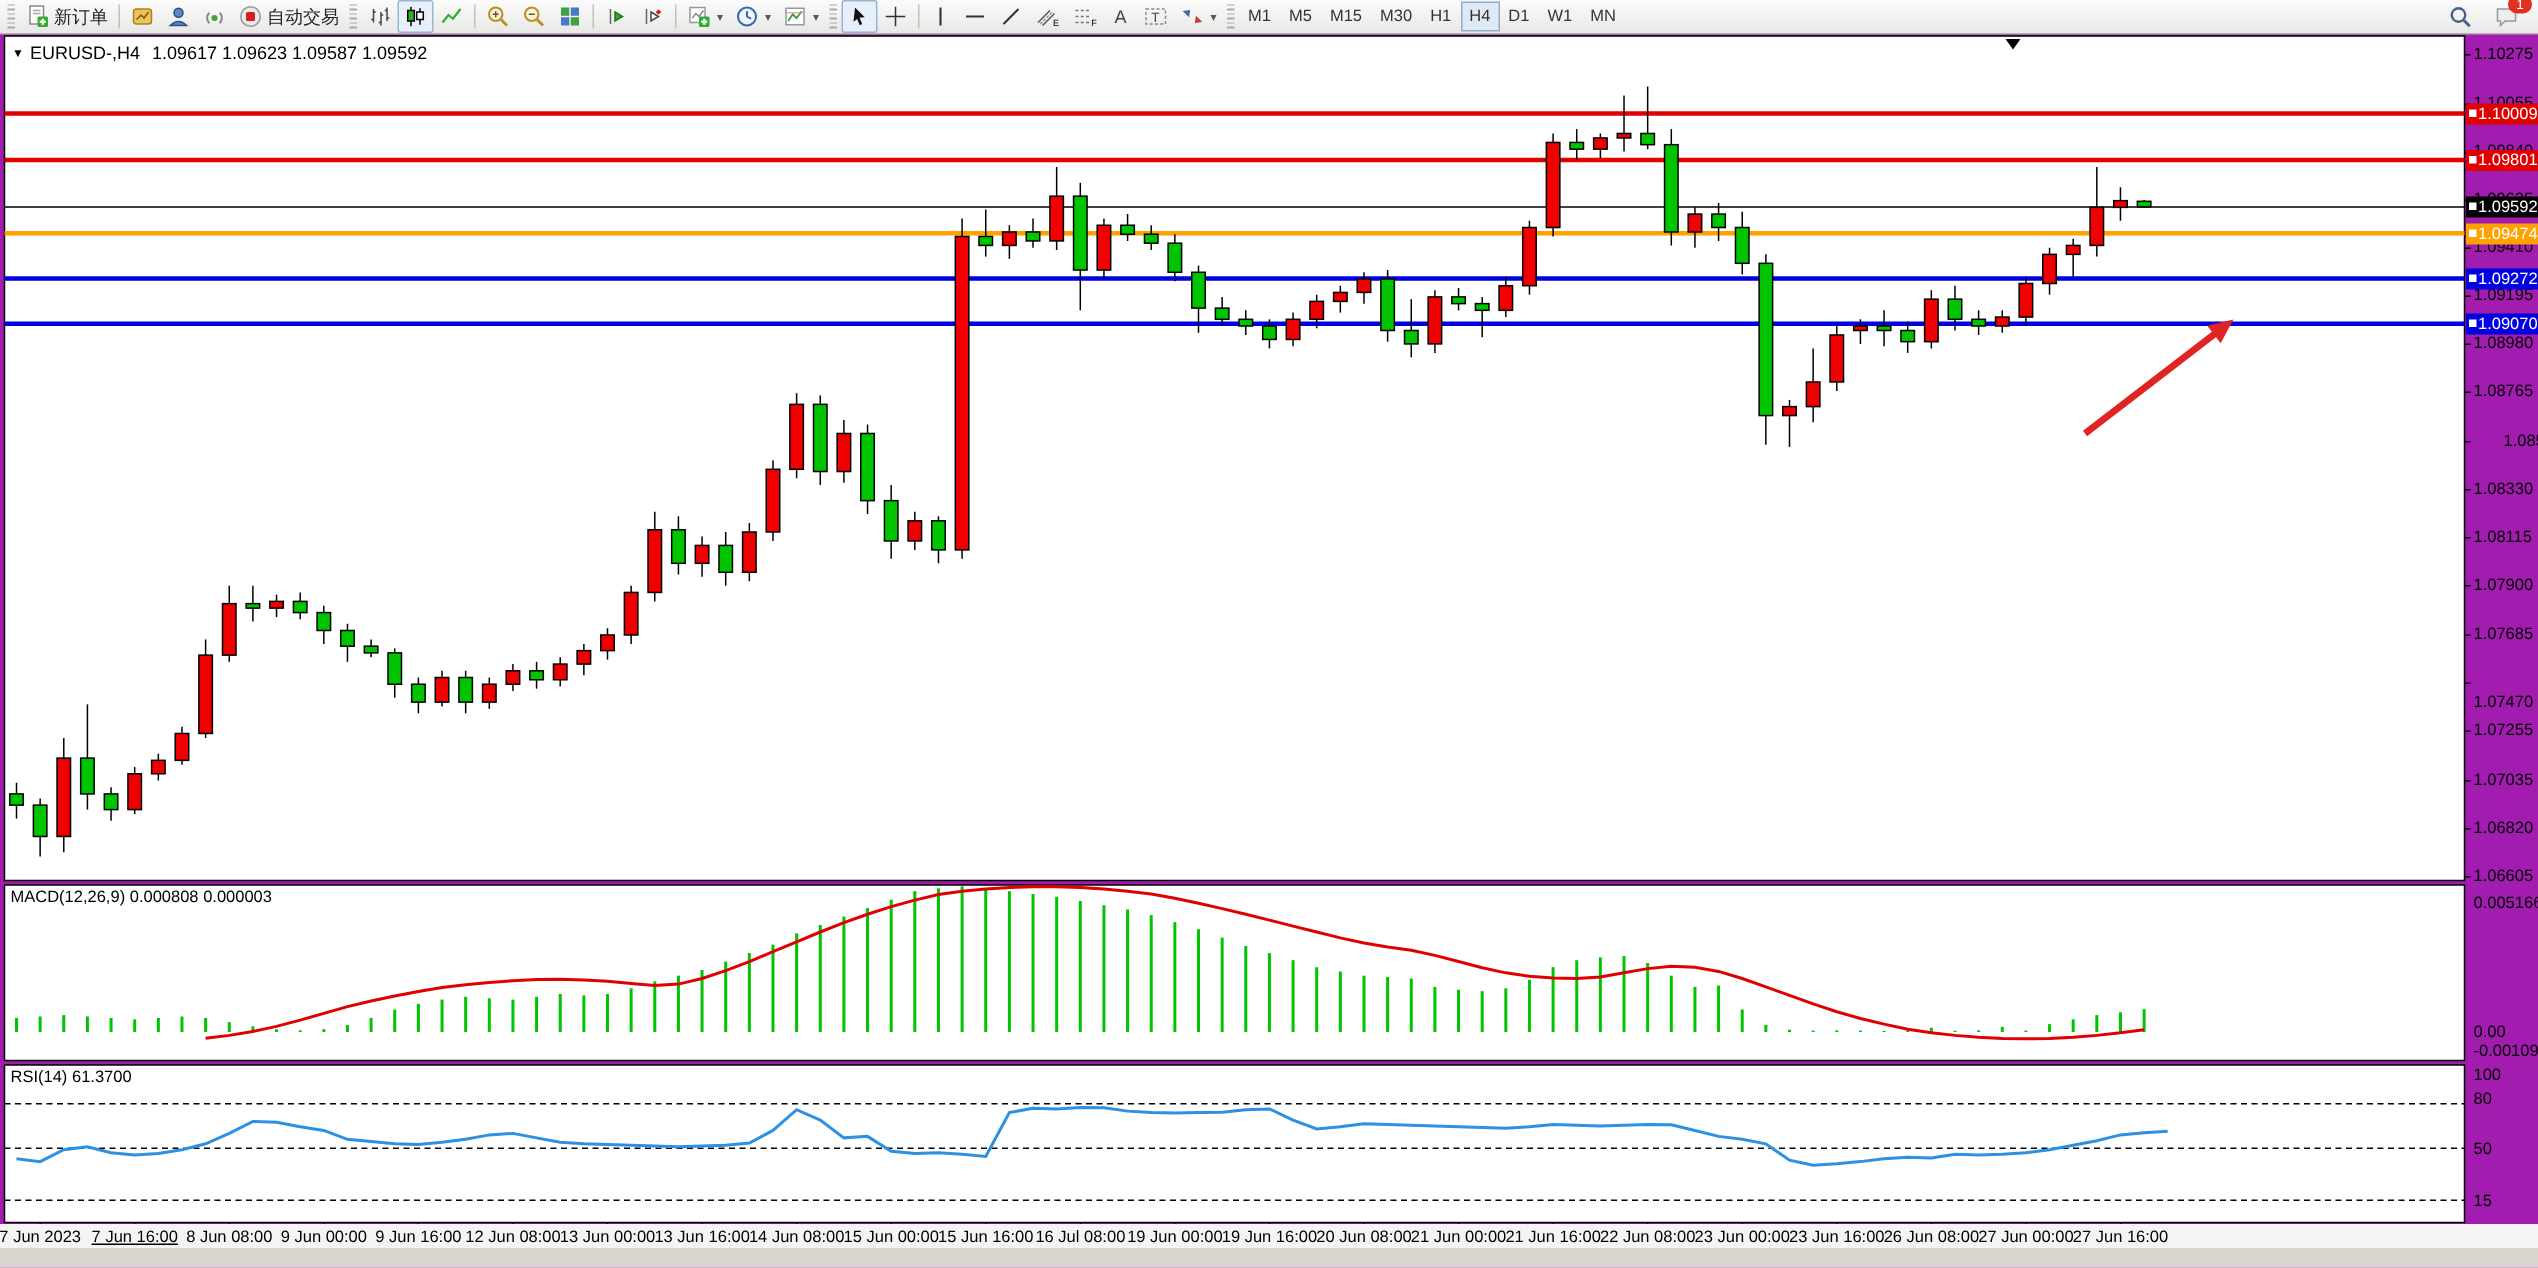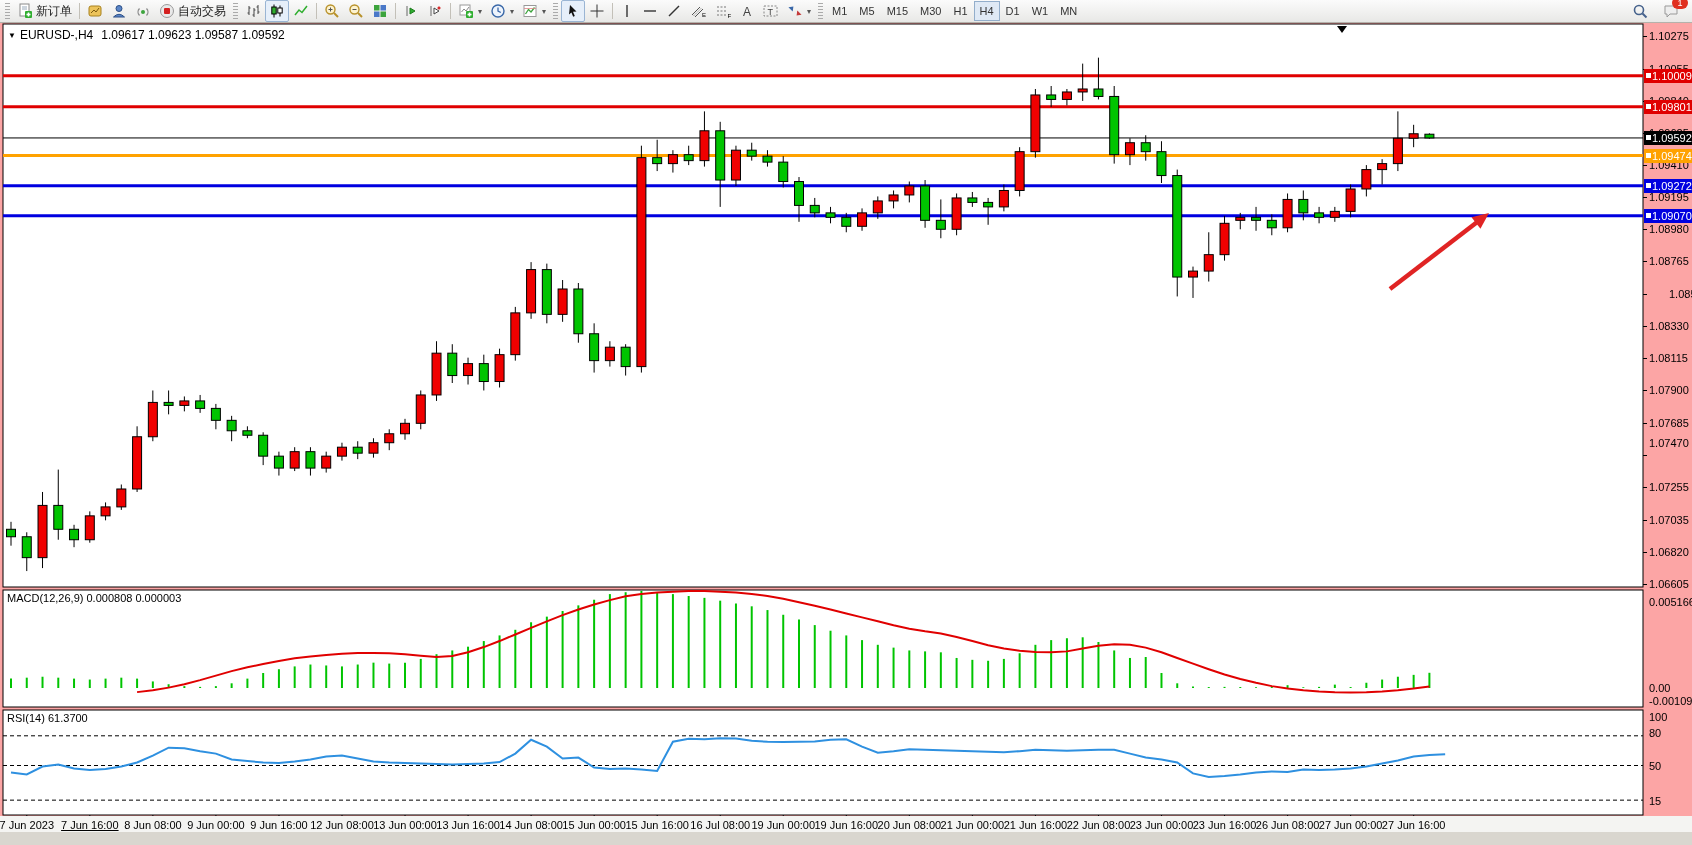--- a/index.html
+++ b/index.html
@@ -1,16 +1,16 @@
 <!DOCTYPE html>
 <html><head>
 <meta charset="utf-8">
 <style>
   html,body{margin:0;padding:0;background:#d4d0c8;}
-  #stage{position:relative;width:1692px;height:845px;background:#fca5a5;overflow:hidden;
+  #stage{position:relative;width:1692px;height:845px;background:#a21caf;overflow:hidden;
          font-family:"Liberation Sans","DejaVu Sans",sans-serif;}
   
   #toolbar{position:absolute;left:0;top:0;width:1692px;height:23px;
     background:linear-gradient(#fbfbfb,#e8e8e6);border-bottom:1px solid #b5b2ab;
     display:flex;align-items:center;padding:0 2px;box-sizing:border-box;}
   .tbtn{height:20px;display:flex;align-items:center;gap:3px;padding:0 3px;border:1px solid transparent;
     border-radius:2px;font-size:12px;color:#222;cursor:default;}
   .tbtn.pressed{background:#e6effa;border:1px solid #9ab5d4;}
   .tbtn svg{display:block;}
   .tsep{width:1px;height:16px;background:#c3c0b8;margin:0 3px;}
@@ -666,21 +666,21 @@
       <div class="axis-label" style="top: 294.209px; margin-left: 20px;">1.08545</div>
       <div class="axis-tick" style="top: 326.299px;"></div>
       <div class="axis-label" style="top: 326.299px;">1.08330</div>
       <div class="axis-tick" style="top: 358.388px;"></div>
       <div class="axis-label" style="top: 358.388px;">1.08115</div>
       <div class="axis-tick" style="top: 390.478px;"></div>
       <div class="axis-label" style="top: 390.478px;">1.07900</div>
       <div class="axis-tick" style="top: 422.567px;"></div>
       <div class="axis-label" style="top: 422.567px;">1.07685</div>
       <div class="axis-tick" style="top: 454.657px;"></div>
-      <div class="axis-label" style="top: 443px;">1.07470</div>
+      <div class="axis-label" style="top: 468px;">1.07470</div>
       <div class="axis-tick" style="top: 486.746px;"></div>
       <div class="axis-label" style="top: 486.746px;">1.07255</div>
       <div class="axis-tick" style="top: 519.582px;"></div>
       <div class="axis-label" style="top: 519.582px;">1.07035</div>
       <div class="axis-tick" style="top: 551.672px;"></div>
       <div class="axis-label" style="top: 551.672px;">1.06820</div>
       <div class="axis-tick" style="top: 583.761px;"></div>
       <div class="axis-label" style="top: 583.761px;">1.06605</div>
       <div class="price-badge" style="top: 75.7015px; background: rgb(224, 0, 0);"><span class="handle"></span>1.10009</div>
       <div class="price-badge" style="top: 106.746px; background: rgb(224, 0, 0);"><span class="handle"></span>1.09801</div>

